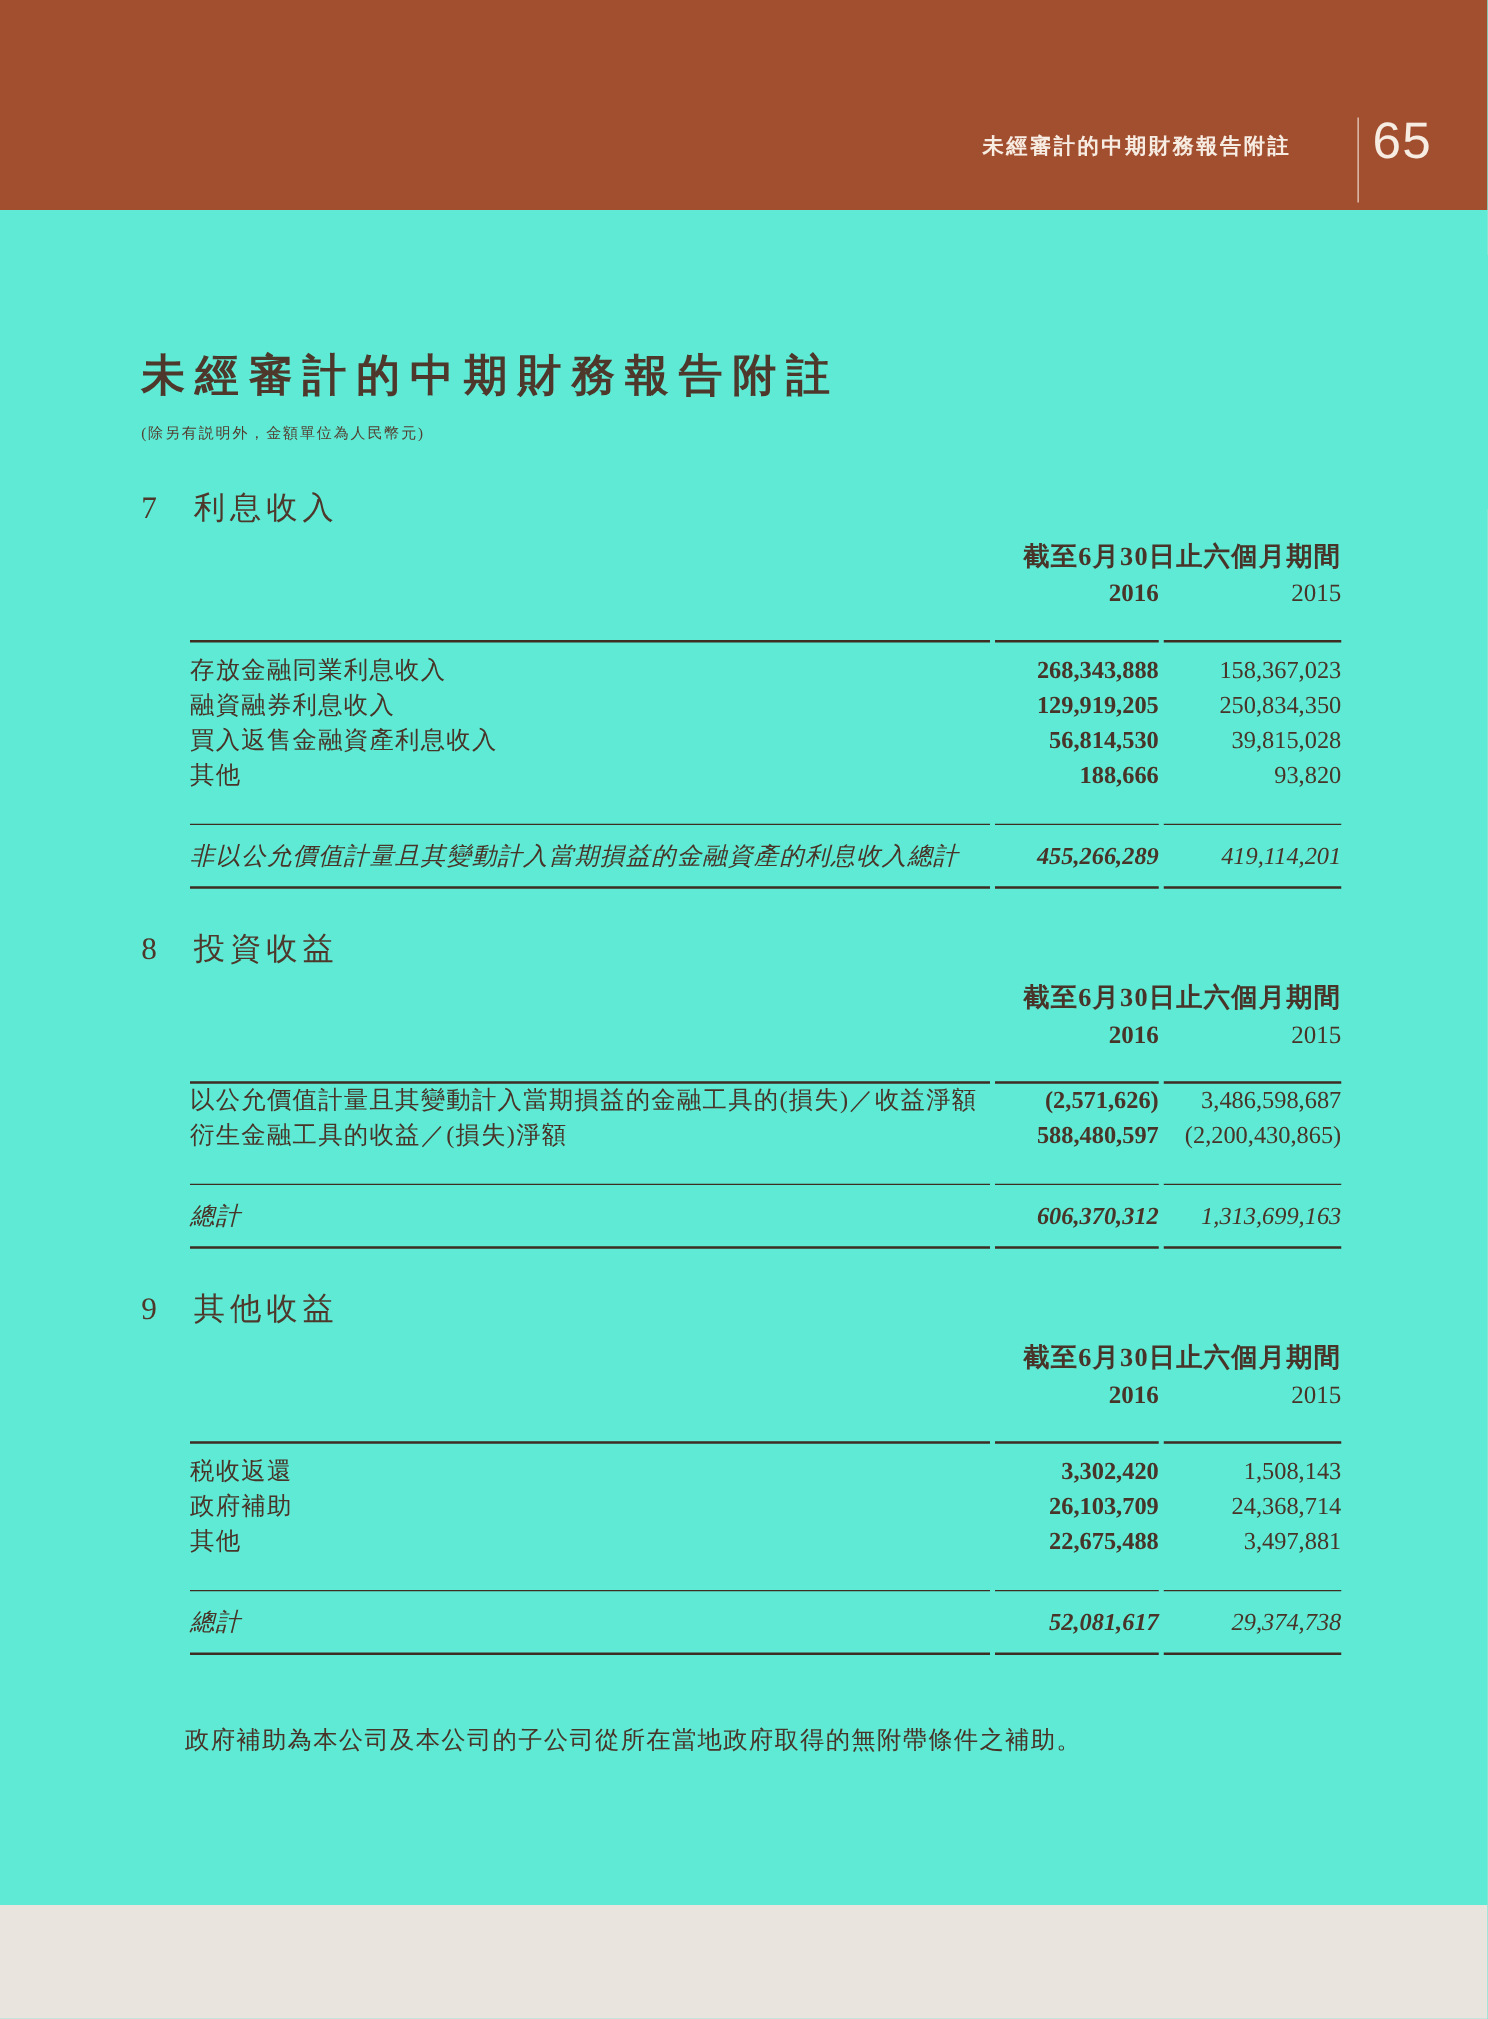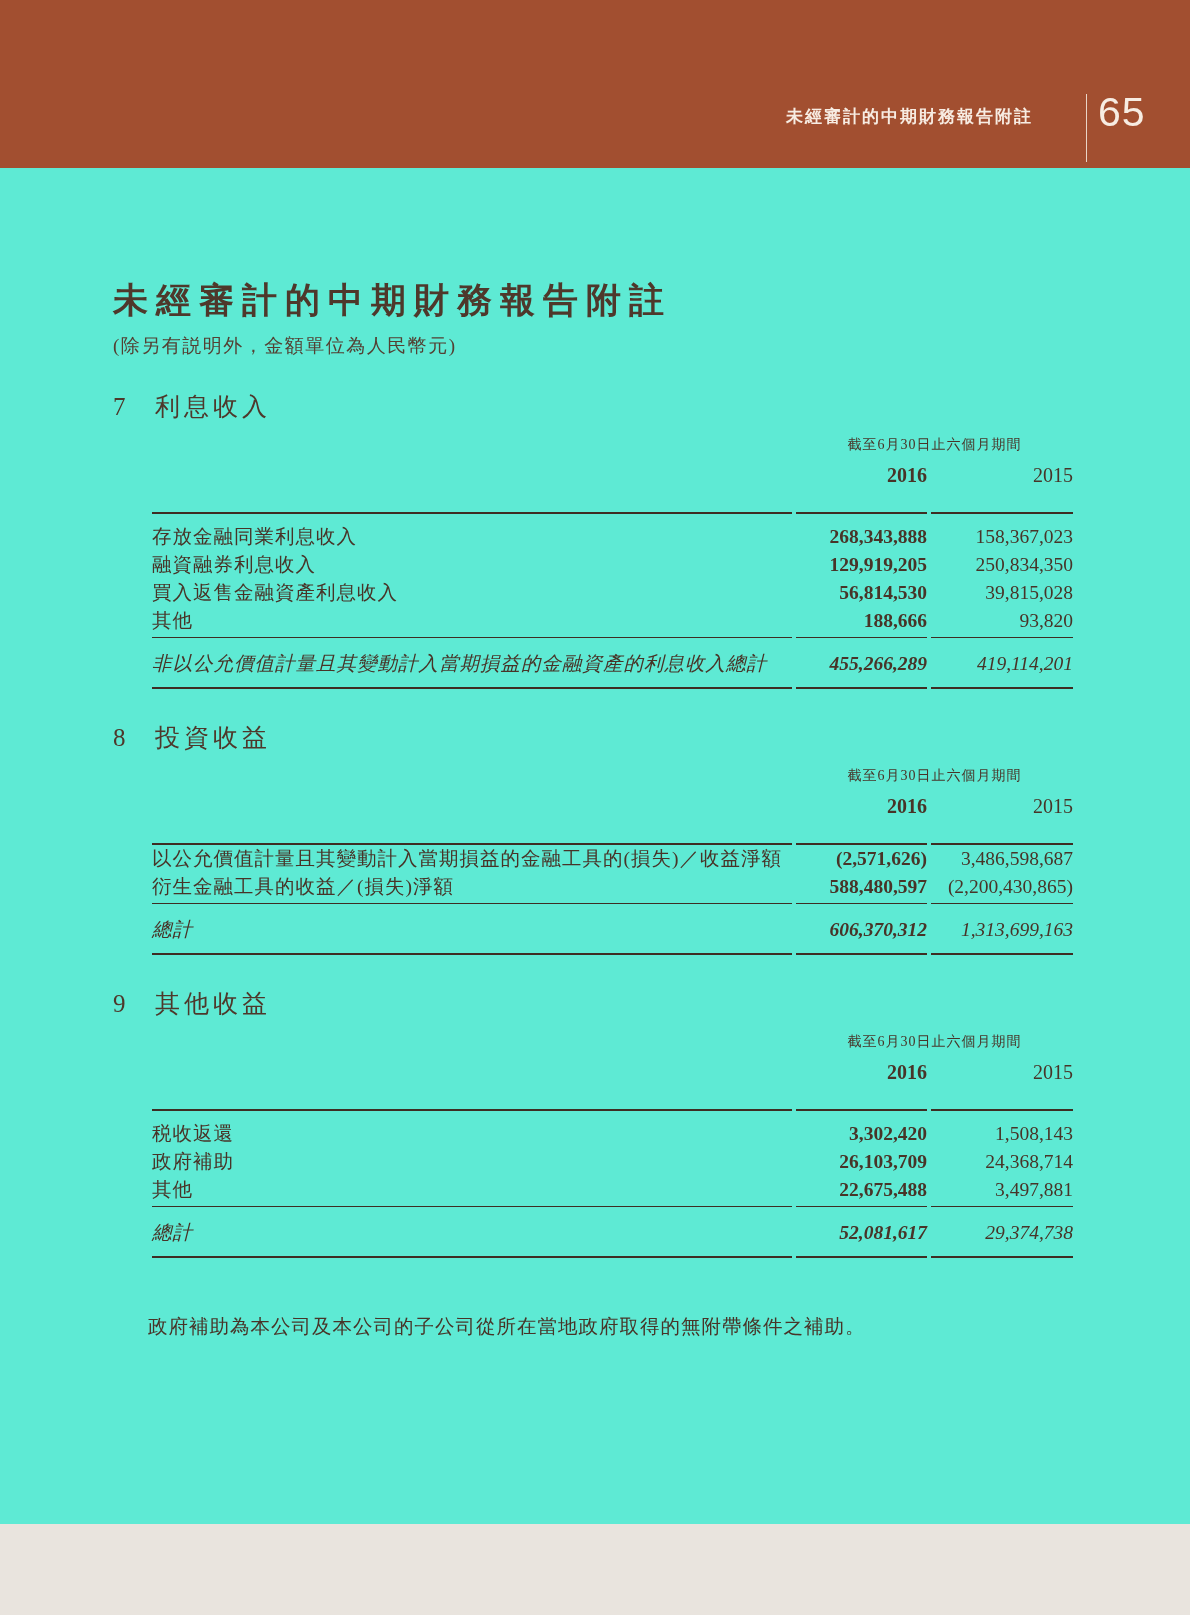--- a/index.html
+++ b/index.html
@@ -33,21 +33,21 @@
     letter-spacing:1px;
   }
   
   .doc-title{
     margin:112px 0 0 113px;
     font-size:35px;font-weight:bold;letter-spacing:8px;
     color:#4e382b;line-height:42px;white-space:nowrap;
   }
   .doc-subtitle{
     margin:12px 0 0 113px;
-    font-size:19px;letter-spacing:1.5px;color:#544033;line-height:24px;
+    font-size:12px;letter-spacing:1.5px;color:#544033;line-height:24px;
   }
   
   .section-heading{
     display:flex;margin:34px 0 0 113px;
     font-size:25px;letter-spacing:4px;color:#4e382b;line-height:30px;
   }
   .section-heading .sec-num{width:42px;letter-spacing:0;}
   
   table.fin{
     margin:10px 0 0 148px;
@@ -58,32 +58,32 @@
   }
   table.fin col.c-label{width:auto;}
   table.fin col.c-y16{width:131px;}
   table.fin col.c-y15{width:142px;}
   table.fin td{padding:0;vertical-align:bottom;white-space:nowrap;overflow:visible;}
   td.lbl{text-align:left;letter-spacing:1px;}
   td.num{text-align:right;font-variant-numeric:lining-nums;}
   td.b{font-weight:bold;}
   
   tr.period-row td{
-    font-weight:normal;text-align:center;letter-spacing:1px;
-    font-size:14px;line-height:26px;padding-bottom:4px;
+    font-weight:bold;text-align:right;letter-spacing:1px;
+    font-size:21px;line-height:26px;padding-bottom:4px;
   }
   tr.years-row td{
     text-align:right;font-size:20px;line-height:26px;padding-bottom:24px;
     border-bottom:2.5px solid #3e2d23;
   }
   tr.years-row td.y16{font-weight:bold;}
   
   tbody tr td{line-height:28px;}
   tbody tr.first td{padding-top:9px;}
-  tbody tr.last td{padding-bottom:2px;border-bottom:1.5px solid #3e2d23;}
+  tbody tr.last td{padding-bottom:24px;border-bottom:1.5px solid #3e2d23;}
   
   tr.total-row td{
     padding-top:12px;padding-bottom:9px;line-height:28px;
     border-bottom:2.5px solid #3e2d23;
     font-style:italic;
   }
   
   .footnote{
     margin:56px 0 0 148px;
     font-size:19.5px;letter-spacing:1px;color:#483428;line-height:26px;

